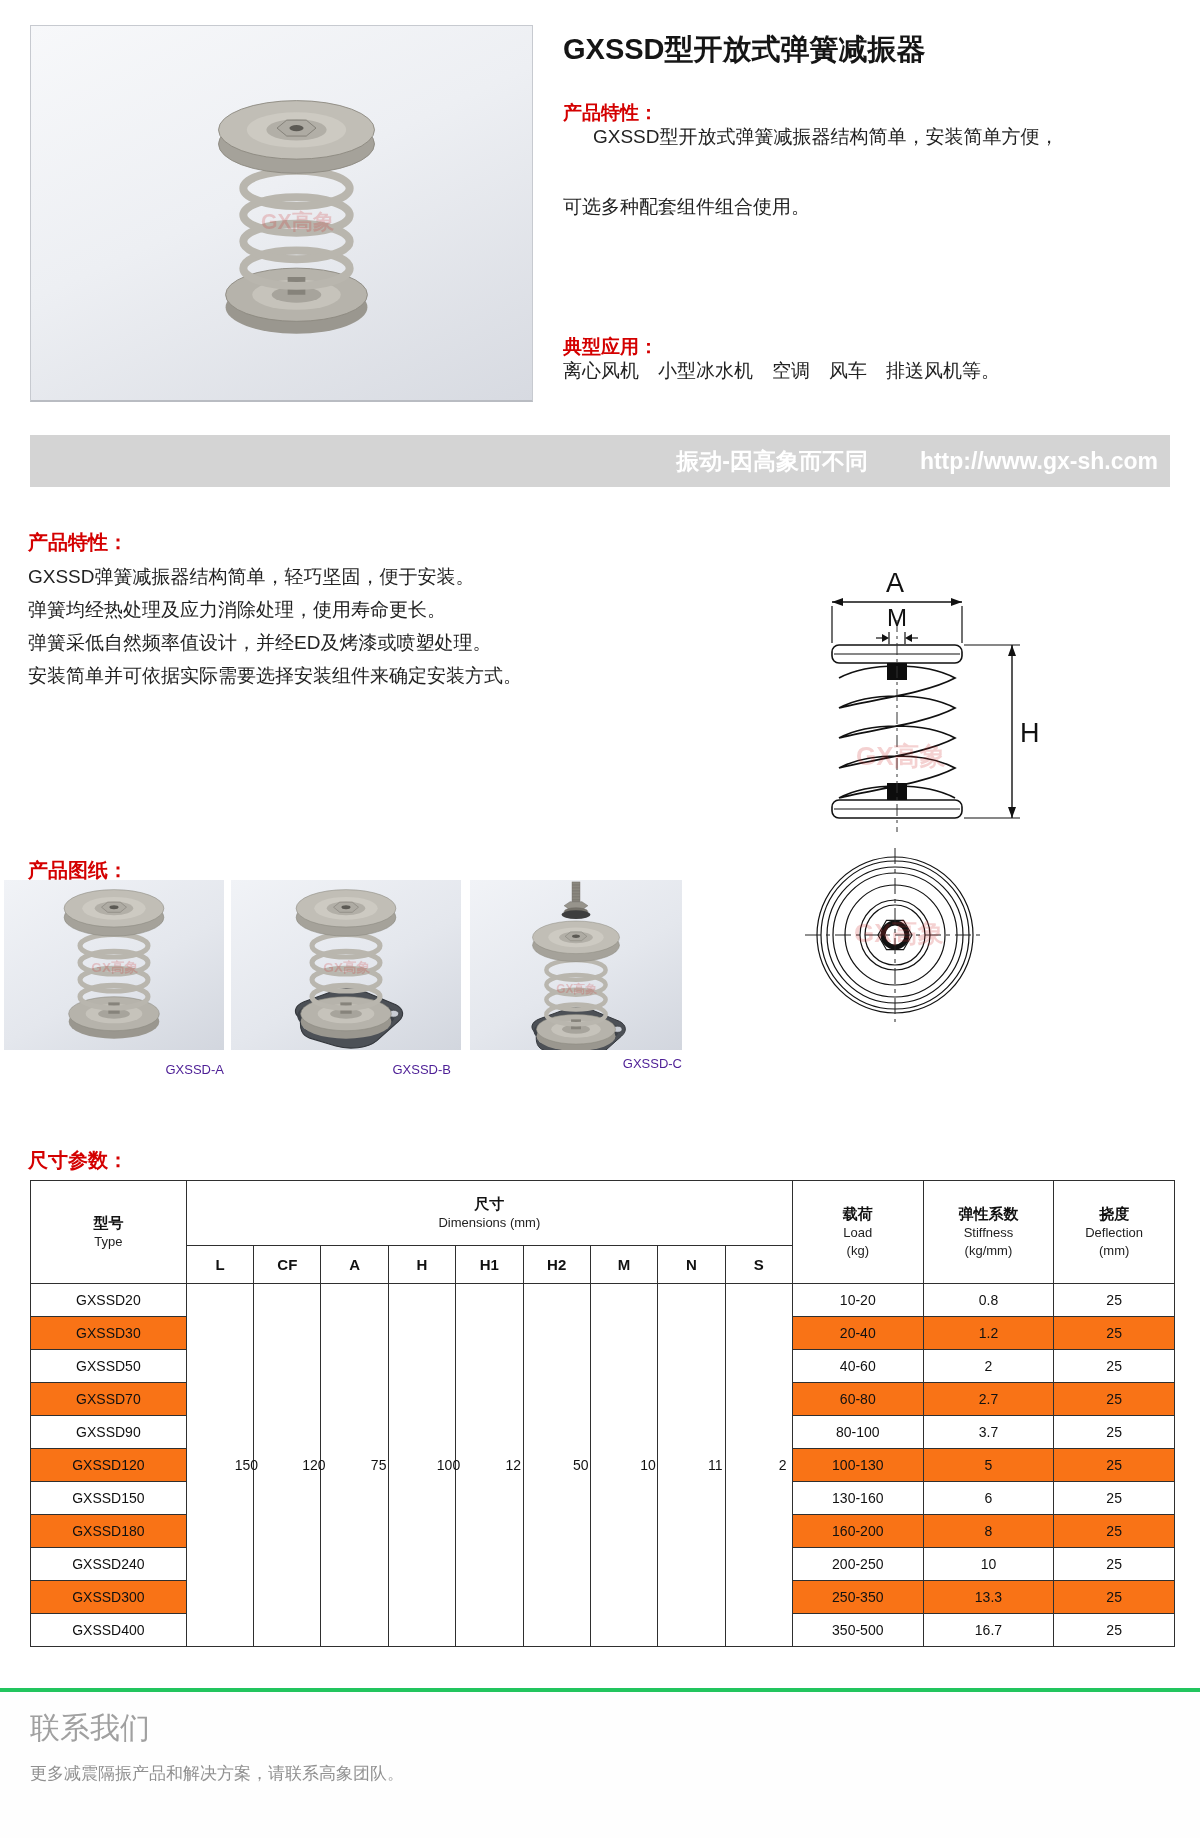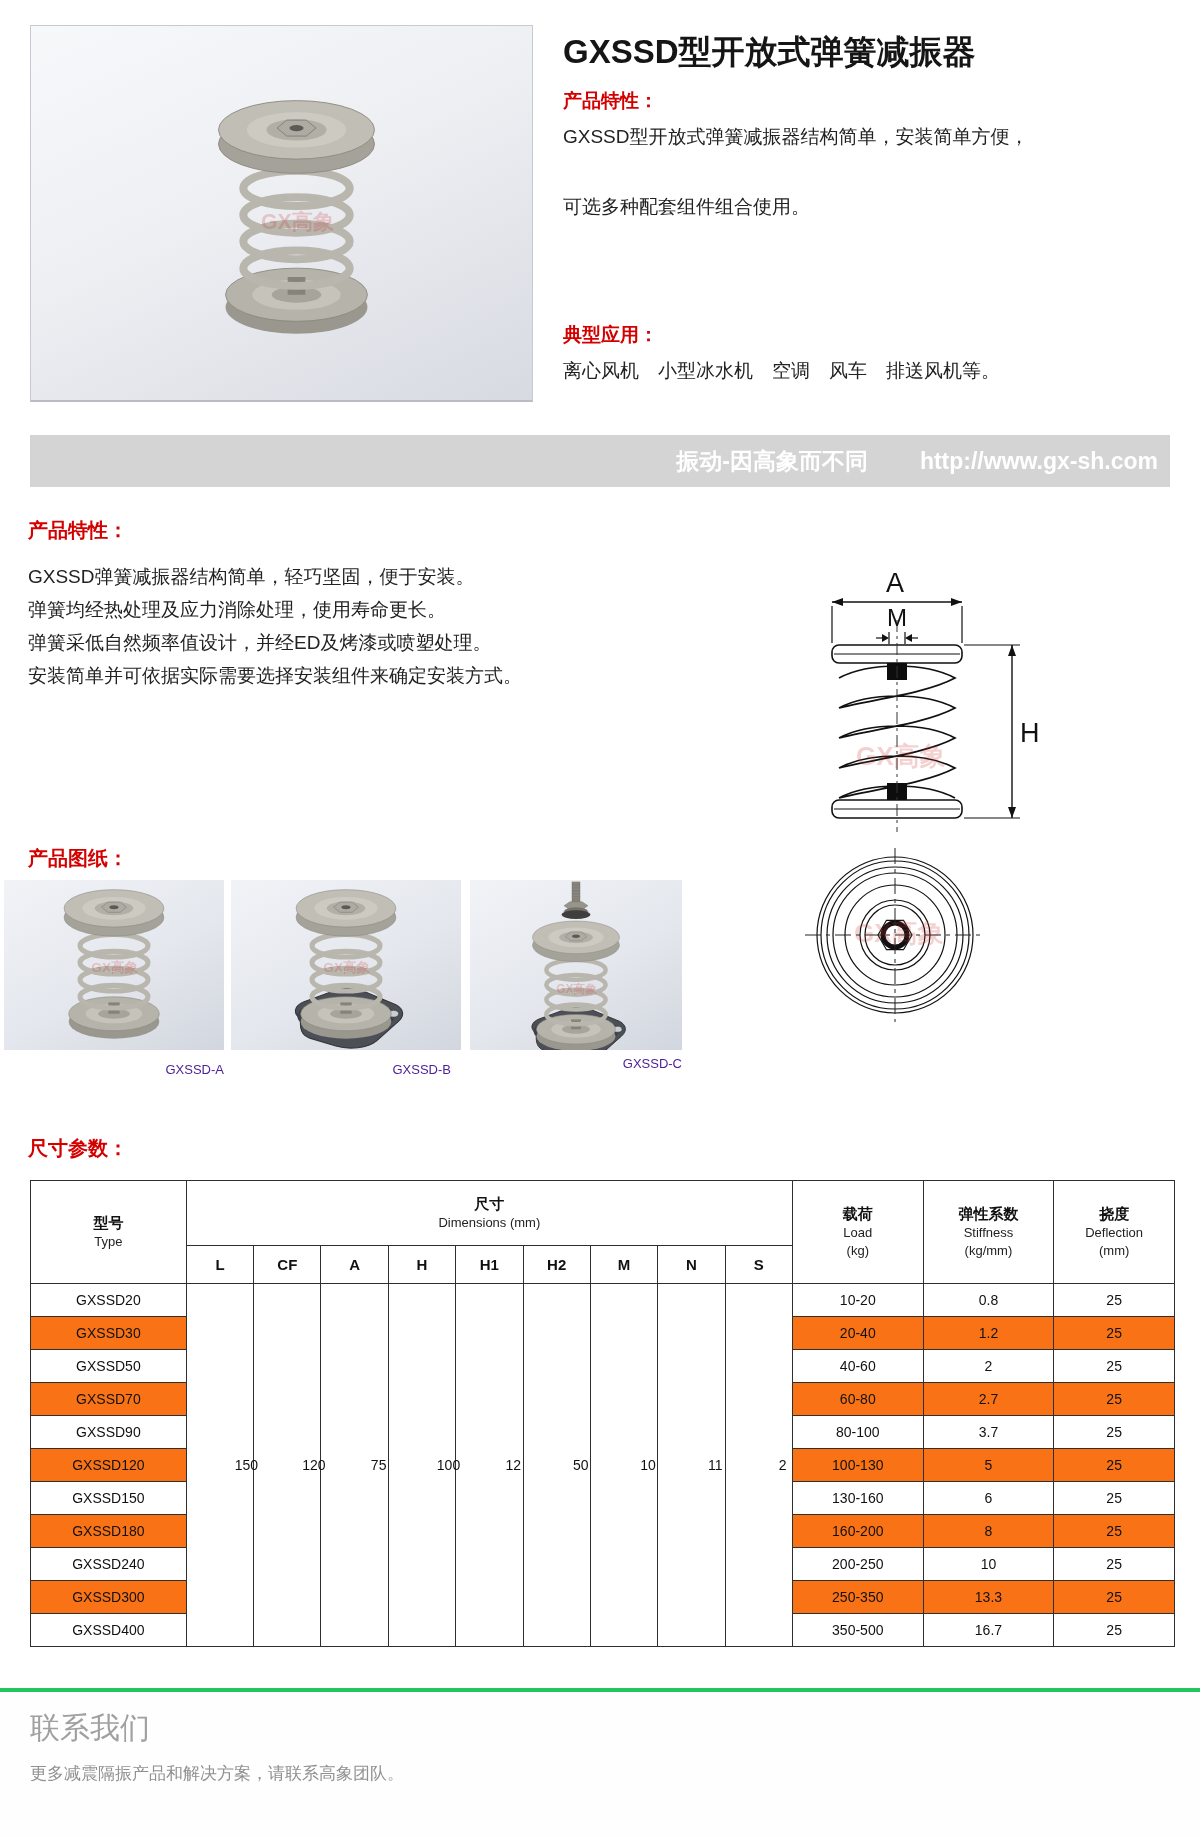--- a/index.html
+++ b/index.html
@@ -4,25 +4,25 @@
 <style>
   html,body{margin:0;padding:0;background:#fff;}
   .page{position:relative;width:1200px;height:1838px;background:#ffffff;overflow:hidden;
         font-family:"Liberation Sans","DejaVu Sans",sans-serif;color:#1f1f1f;}
 
   
   .hero-img{position:absolute;left:30px;top:25px;width:503px;height:377px;box-sizing:border-box;
             border:1px solid #c7cad0;border-bottom:2px solid #b9bcc2;
             background:linear-gradient(155deg,#f7f8fa 0%,#edeff3 45%,#d7dae1 100%);}
   .hero-img svg.render{position:absolute;left:168px;top:50px;width:195px;height:285px;}
-  .product-title{position:absolute;left:563px;top:30px;font-size:33px;font-weight:bold;color:#151515;}
-  .red-h{color:#d40000;font-weight:bold;font-size:19px;}
+  .product-title{position:absolute;left:563px;top:30px;font-size:29px;font-weight:bold;color:#151515;}
+  .red-h{color:#d40000;font-weight:bold;font-size:19px;margin-top:12px;}
   .h19{font-size:19px;color:#222;}
   .hero-feat-heading{position:absolute;left:563px;top:88px;}
-  .hero-feat-line1{position:absolute;left:563px;top:124px;}
+  .hero-feat-line1{position:absolute;left:593px;top:124px;}
   .hero-feat-line2{position:absolute;left:563px;top:158px;margin-top:36px;}
   .hero-app-heading{position:absolute;left:563px;top:322px;}
   .hero-app-text{position:absolute;left:563px;top:358px;}
 
   
   .banner{position:absolute;left:30px;top:435px;width:1140px;height:52px;background:#d4d4d4;
           display:flex;align-items:center;justify-content:flex-end;gap:52px;
           box-sizing:border-box;padding-right:12px;}
   .banner .slogan,.banner .url{color:#ffffff;font-weight:bold;font-size:23px;white-space:nowrap;}
 

